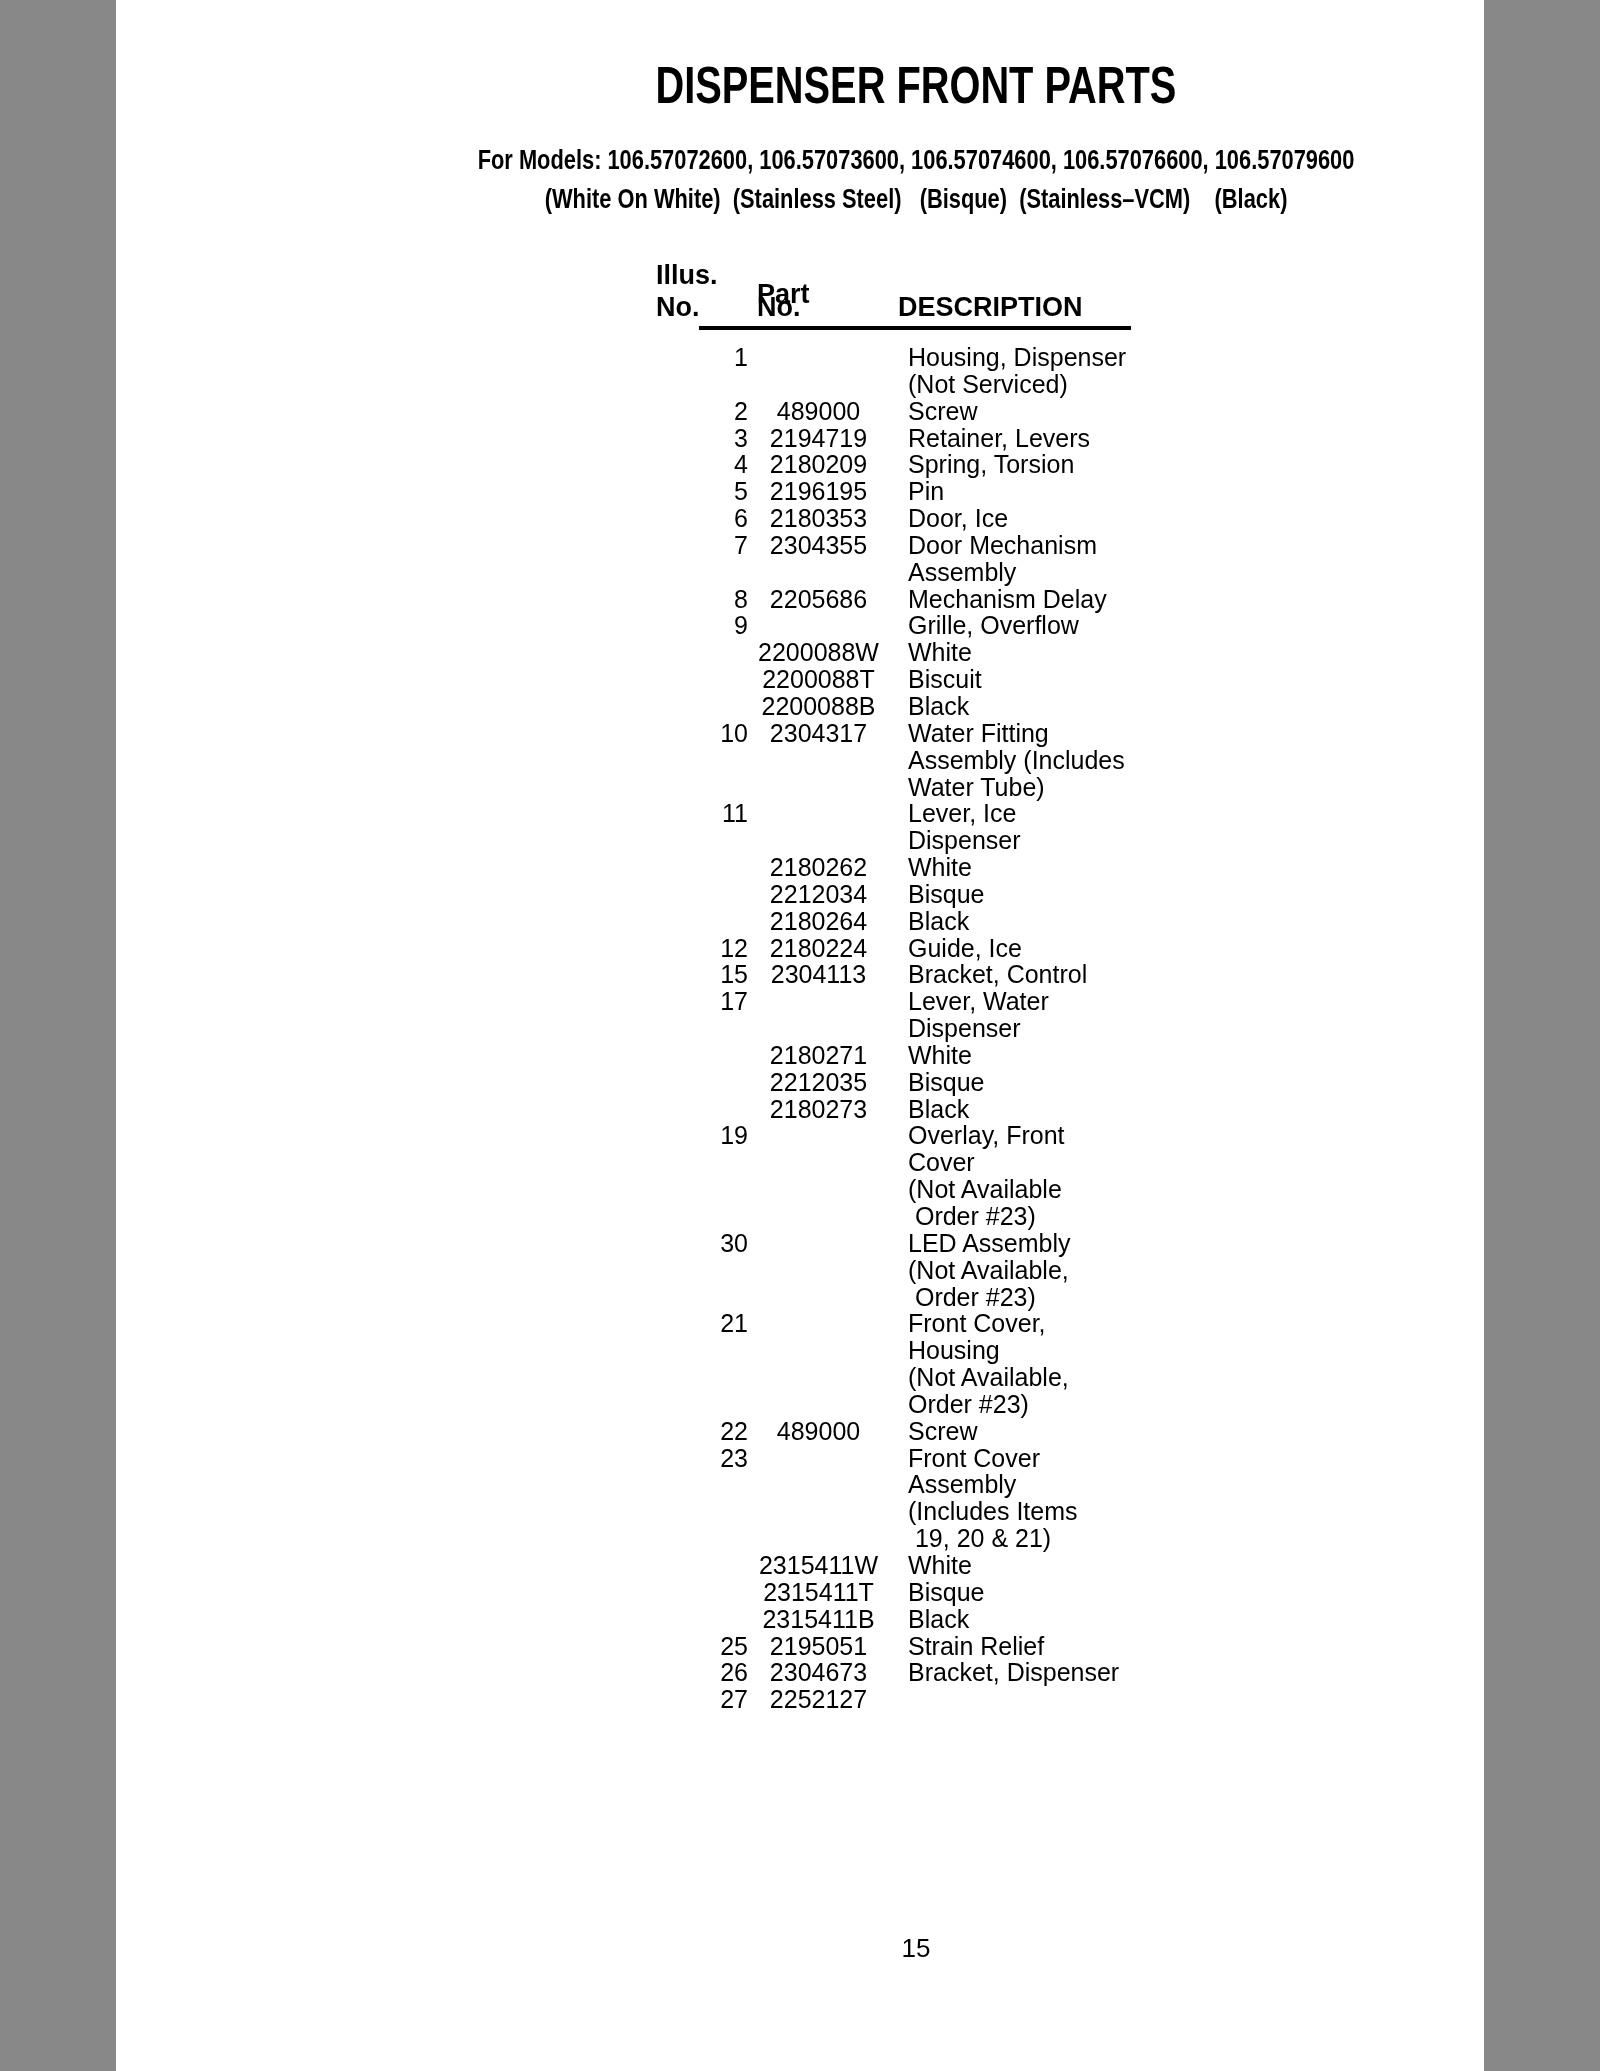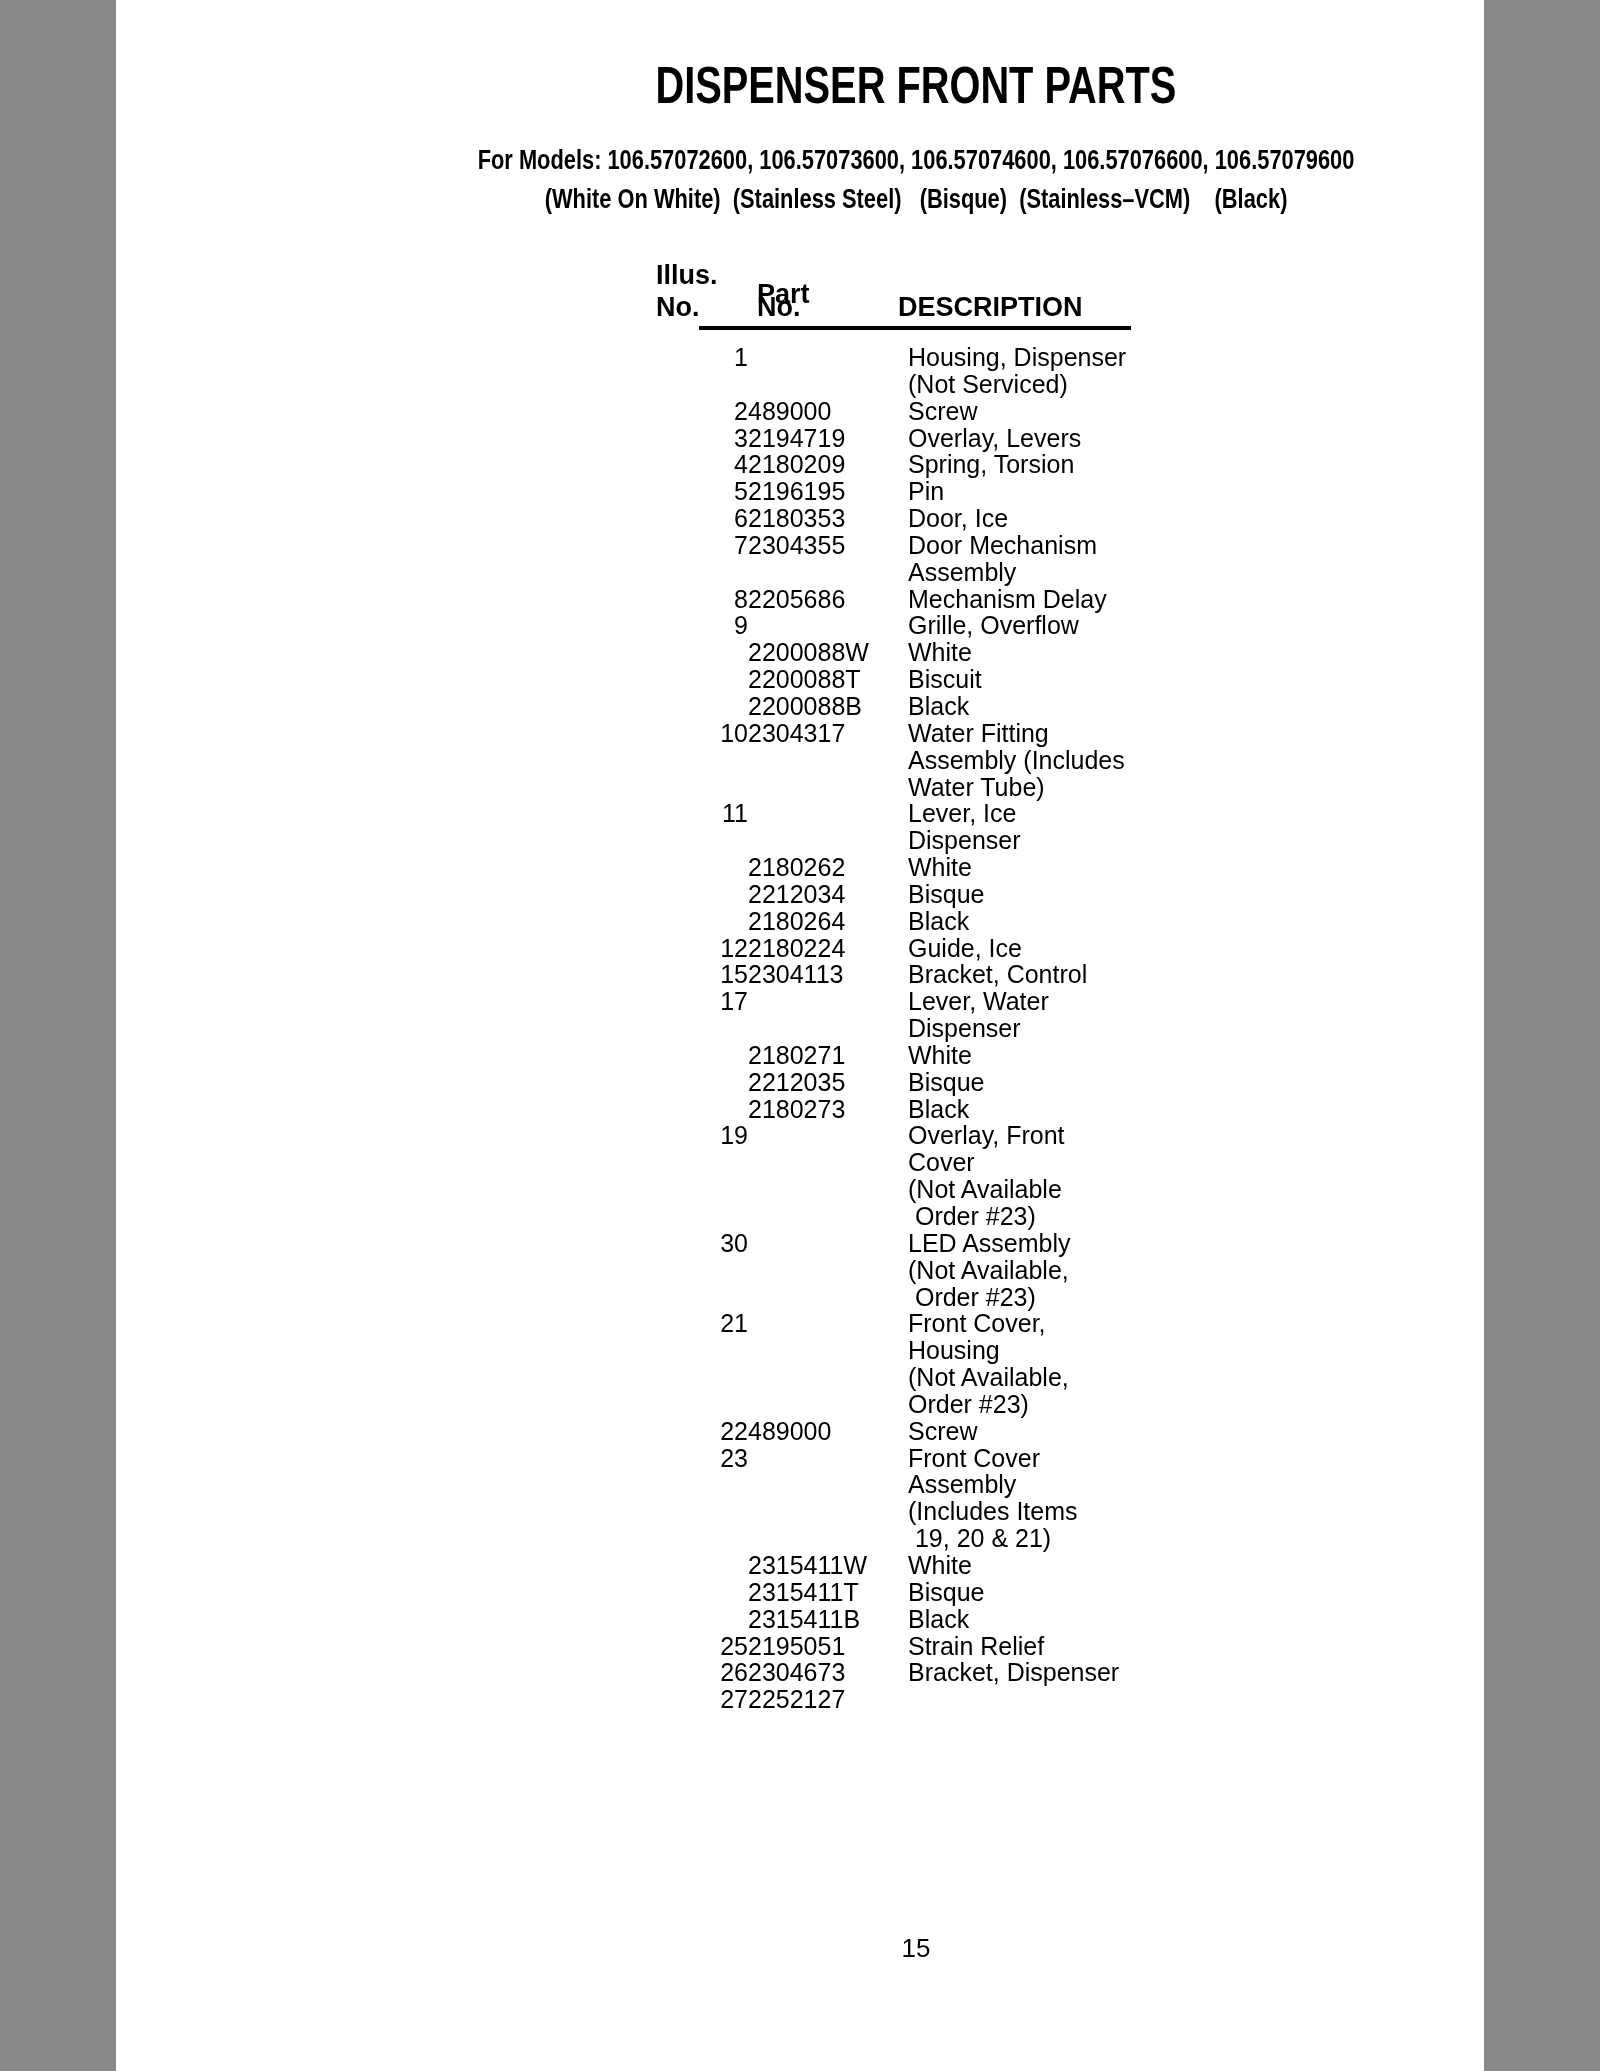--- a/index.html
+++ b/index.html
@@ -43,21 +43,21 @@
     background:#000000;
   }
 
   
   .tbody {
     position:absolute; top:344px; left:540px; width:520px;
     font-size:25px; line-height:26.85px;
   }
   .row { display:grid; grid-template-columns:92px 141px 1fr; align-items:start; }
   .c-illus { text-align:right; white-space:pre; }
-  .c-part  { text-align:left; white-space:pre; }
+  .c-part  { text-align:center; white-space:pre; }
   .c-desc  { padding-left:19px; }
   .c-desc div { white-space:pre; }
 
   
   .footer-page {
     position:absolute; top:1934px; left:0; width:1600px;
     text-align:center; font-size:26px; line-height:28px;
   }
   .footer-doc {
     position:absolute; top:1934px; left:1369px;
@@ -102,21 +102,21 @@
         <span class="c-illus">2</span>
         <span class="c-part">489000</span>
         <span class="c-desc">
           <div>Screw</div>
         </span>
       </div>
       <div class="row">
         <span class="c-illus">3</span>
         <span class="c-part">2194719</span>
         <span class="c-desc">
-          <div>Overlay, Levers</div>
+          <div>Retainer, Levers</div>
         </span>
       </div>
       <div class="row">
         <span class="c-illus">4</span>
         <span class="c-part">2180209</span>
         <span class="c-desc">
           <div>Spring, Torsion</div>
         </span>
       </div>
       <div class="row">

